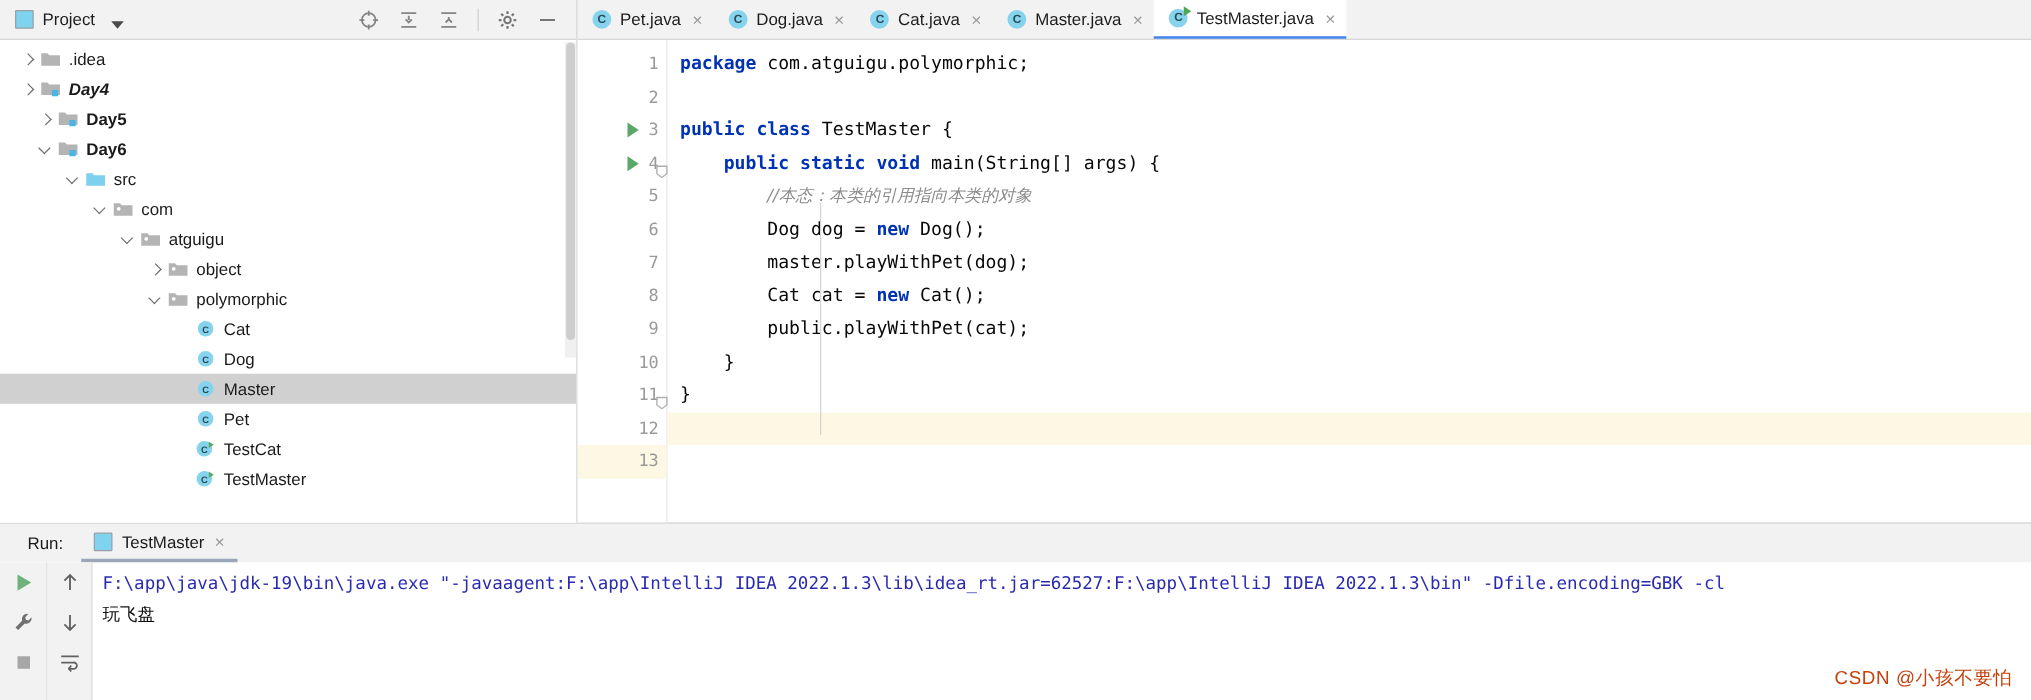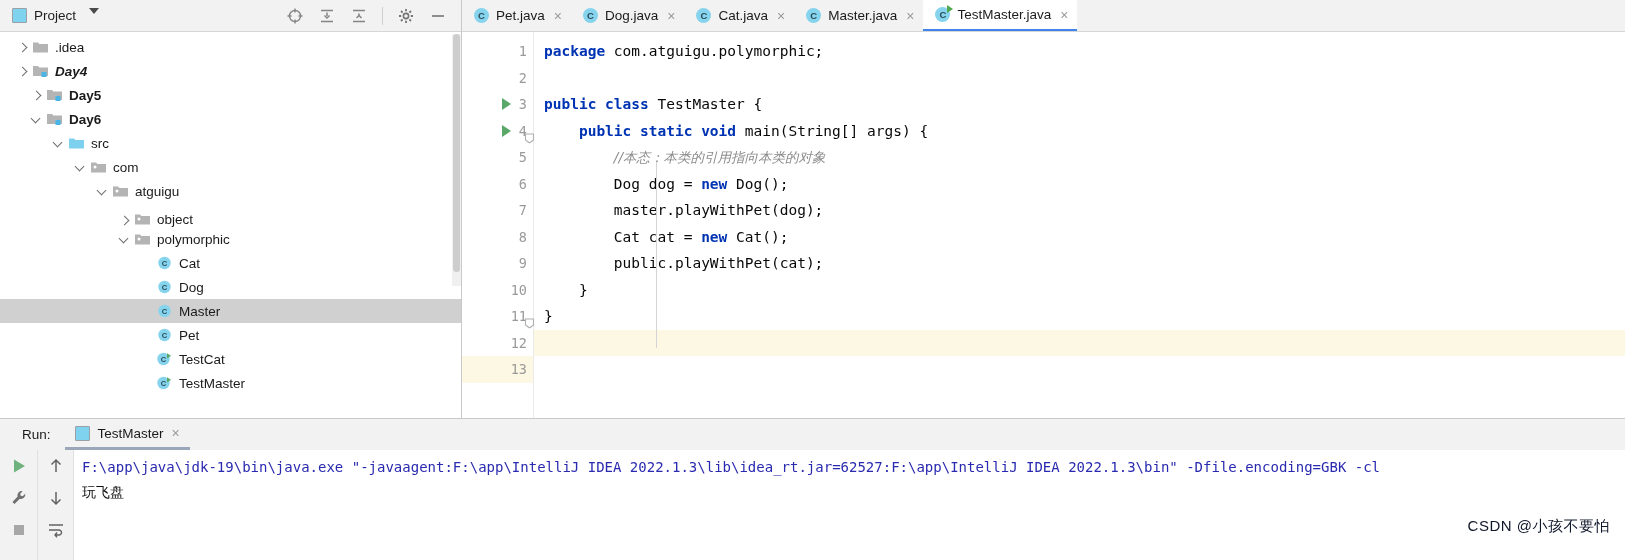--- a/index.html
+++ b/index.html
@@ -39,21 +39,21 @@
     position: relative;
   }
   .project-header {
     height: 32px;
     display: flex;
     align-items: center;
     padding: 0 6px 0 12px;
     background: #f2f2f2;
     border-bottom: 1px solid #d6d6d6;
   }
-  .ph-left { display: flex; align-items: flex-start; gap: 7px; }
+  .ph-left { display: flex; align-items: flex-end; gap: 7px; }
   .proj-icon {
     width: 15px; height: 15px;
     border: 1.6px solid #9aa0a6;
     background: #7fd3ee;
     border-radius: 1px;
     display: inline-block;
   }
   .ph-title { font-size: 13.5px; color: #1d1d1d; }
   .caret-dn {
     width: 0; height: 0;
@@ -313,23 +313,23 @@
     line-height: 25px;
     white-space: nowrap;
     overflow: hidden;
   }
   .cmdline { color: #2a2ab0; }
   .outline { color: #0d0d0d; font-family: "DejaVu Sans", sans-serif; font-size: 14px; }
 
   .watermark {
     position: absolute;
     right: 15px;
-    bottom: 24px;
+    bottom: 8px;
     font-size: 15px;
-    color: #0f172a;
+    color: #c2410c;
     letter-spacing: .5px;
     pointer-events: none;
   }
 </style>
 </head>
 <body>
 
 <div id="app">
 
   <div class="top-area">
@@ -424,21 +424,21 @@
             <span class="tlabel">com</span>
           </div>
           <div class="trow" style="padding-left: 96px;">
             <span class="twist d"></span>
             <span class="tico"><svg viewBox="0 0 17 16">
                 <path d="M1 3.5h5l1.4 1.6H16v8.4H1z" fill="#b4b4b4"></path>
                 <circle cx="5" cy="8" r="1.5" fill="#fff"></circle>
               </svg></span>
             <span class="tlabel">atguigu</span>
           </div>
-          <div class="trow" style="padding-left: 118px; align-items: flex-end;">
+          <div class="trow" style="padding-left: 118px;">
             <span class="twist r"></span>
             <span class="tico"><svg viewBox="0 0 17 16">
                 <path d="M1 3.5h5l1.4 1.6H16v8.4H1z" fill="#b4b4b4"></path>
                 <circle cx="5" cy="8" r="1.5" fill="#fff"></circle>
               </svg></span>
             <span class="tlabel">object</span>
           </div>
           <div class="trow" style="padding-left: 118px;">
             <span class="twist d"></span>
             <span class="tico"><svg viewBox="0 0 17 16">

